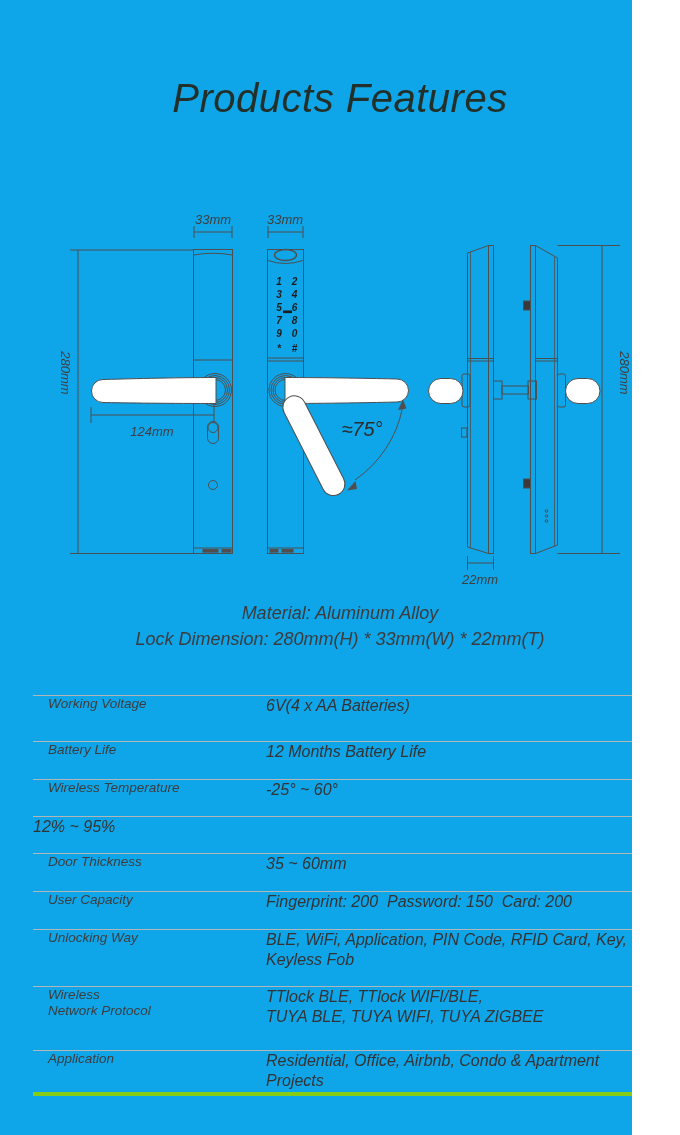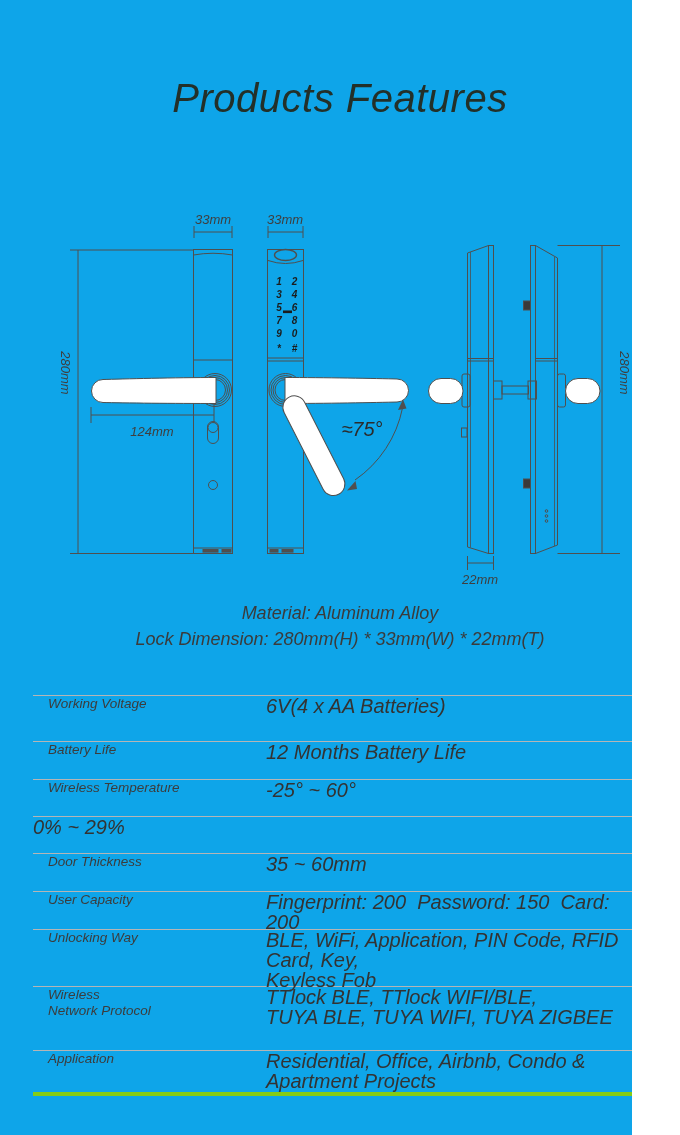--- a/index.html
+++ b/index.html
@@ -33,21 +33,21 @@
   .spec-row:nth-child(5){height:37px}
   .spec-row:nth-child(6){height:37px}
   .spec-row:nth-child(7){height:56px}
   .spec-row:nth-child(8){height:63px}
   .spec-row:nth-child(9){height:41px;border-bottom:4px solid #84cc16;}
   .spec-label{
     flex:0 0 178px;padding-left:15px;font-size:13.5px;color:#3c3c3c;
     white-space:pre-line;line-height:16px;
   }
   .spec-value{
-    flex:1;font-size:20px;color:#333333;white-space:pre-wrap;line-height:20px;
+    flex:1;font-size:16px;color:#333333;white-space:pre-wrap;line-height:20px;
   }
 </style>
 </head>
 <body>
 
 <div class="page">
 
   <div class="title">Products Features</div>
 
   <div class="drawing">
@@ -202,21 +202,21 @@
     </div>
     <div class="spec-row">
       <div class="spec-label">Battery Life</div>
       <div class="spec-value">12 Months Battery Life</div>
     </div>
     <div class="spec-row">
       <div class="spec-label">Wireless Temperature</div>
       <div class="spec-value">-25° ~ 60°</div>
     </div>
     <div class="spec-row">
-      <div class="spec-value">0% ~ 29%</div>
+      <div class="spec-value">12% ~ 95%</div>
     </div>
     <div class="spec-row">
       <div class="spec-label">Door Thickness</div>
       <div class="spec-value">35 ~ 60mm</div>
     </div>
     <div class="spec-row">
       <div class="spec-label">User Capacity</div>
       <div class="spec-value">Fingerprint: 200  Password: 150  Card: 200</div>
     </div>
     <div class="spec-row">

